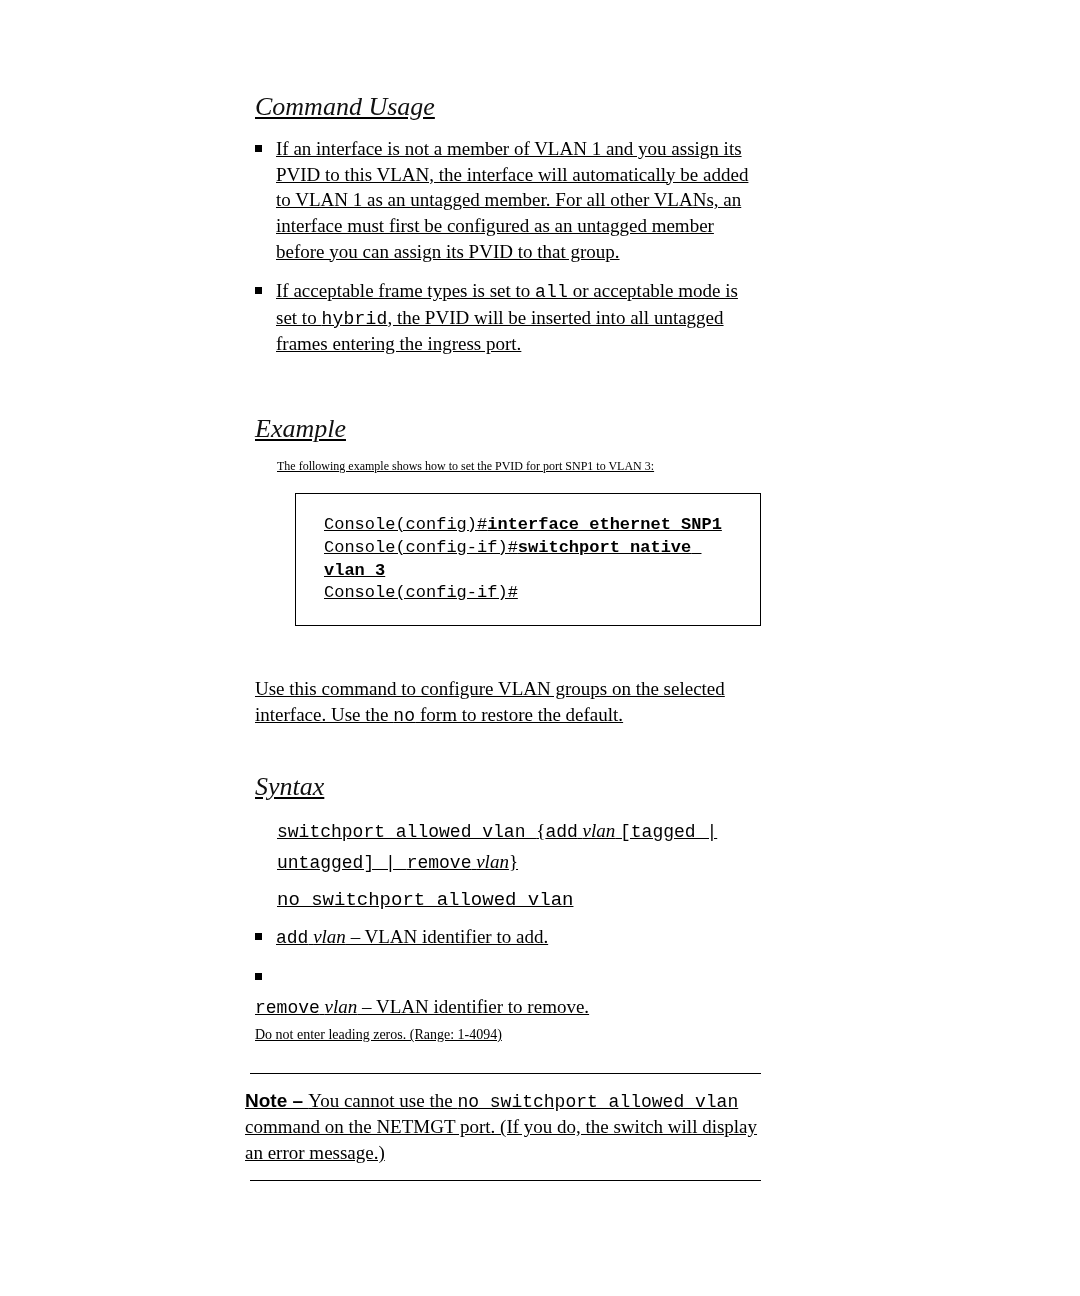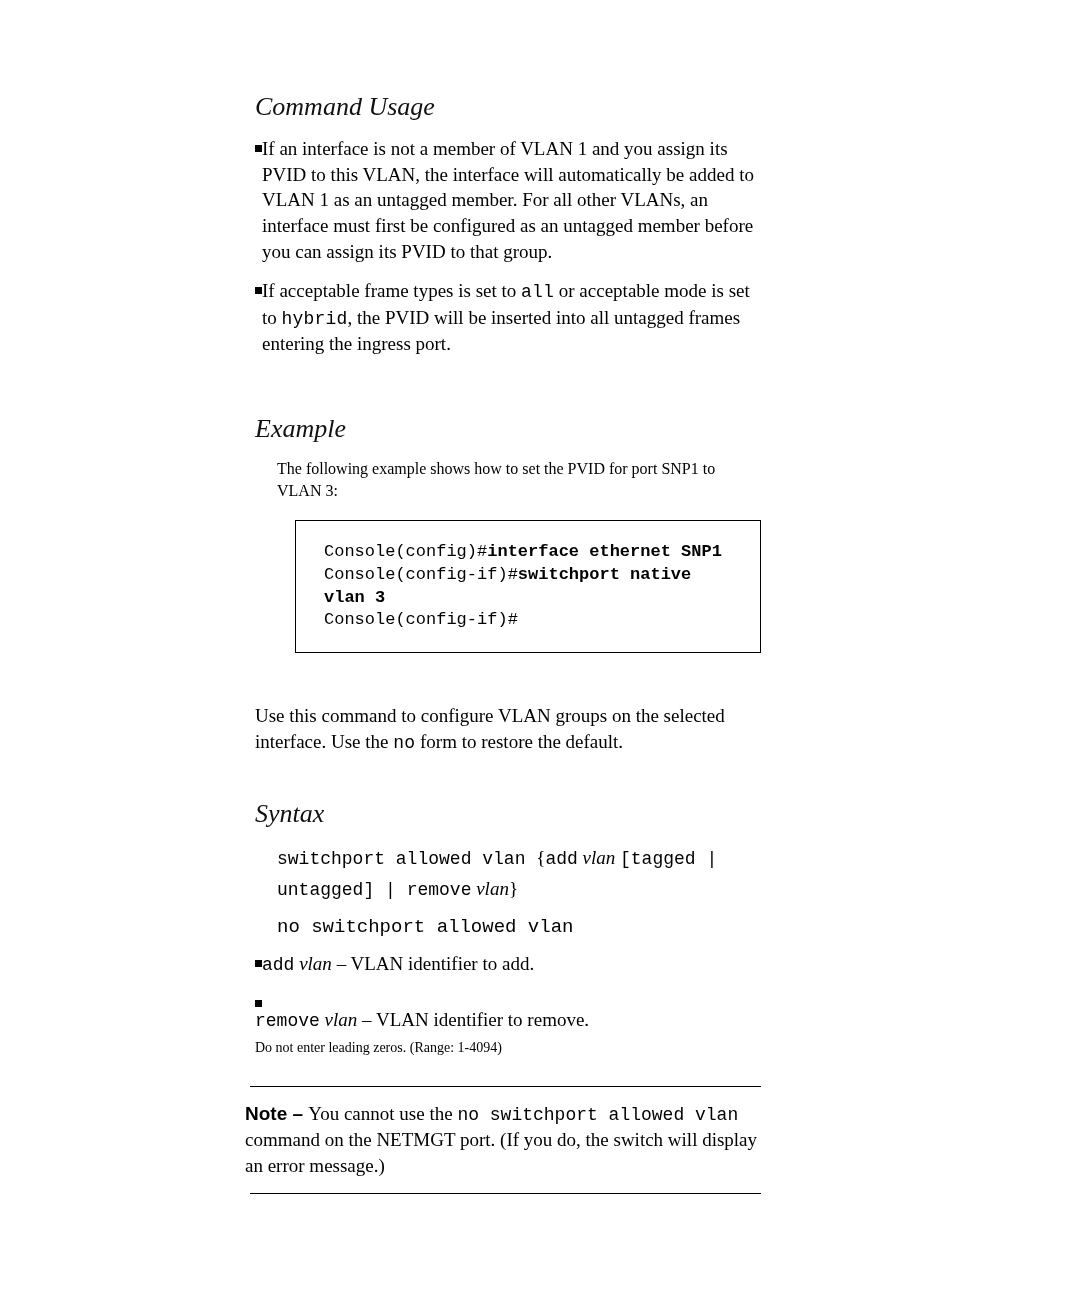--- a/index.html
+++ b/index.html
@@ -10,37 +10,39 @@
     height: 1296px;
     font-family: "Palatino Linotype", "Book Antiqua", Palatino, Georgia, serif;
     color: #000;
   }
   .page {
     position: relative;
     width: 863px;
     height: 1296px;
     box-sizing: border-box;
     padding: 92px 102px 0 130px;
+    text-decoration: underline;
   }
   .content {
     margin-left: 125px; 
   }
   .ital-heading {
     font-style: italic;
     font-size: 26px;
     margin: 0 0 14px 0;
     font-weight: 400;
     color: #111;
   }
   .bullet-block {
     margin: 0 0 18px 0;
   }
   .bullet-row {
     display: flex;
     align-items: flex-start;
+    gap: 14px;
     margin-bottom: 14px;
   }
   .square-bullet {
     width: 7px;
     height: 7px;
     background: #000;
     flex: 0 0 7px;
     margin-top: 9px;
   }
   .bullet-text {
@@ -59,21 +61,21 @@
   }
   .ital {
     font-style: italic;
   }
   .para {
     font-size: 19px;
     line-height: 1.35;
     margin: 0 0 14px 0;
   }
   .para-indent {
-    font-size: 16px;
+    font-size: 12px;
     line-height: 1.35;
     margin: 0 0 14px 22px;
   }
   .example-box {
     border: 1px solid #000;
     padding: 20px 28px;
     margin: 18px 0 50px 40px;
     font-family: "Courier New", Courier, monospace;
     font-size: 17px;
     line-height: 1.35;

